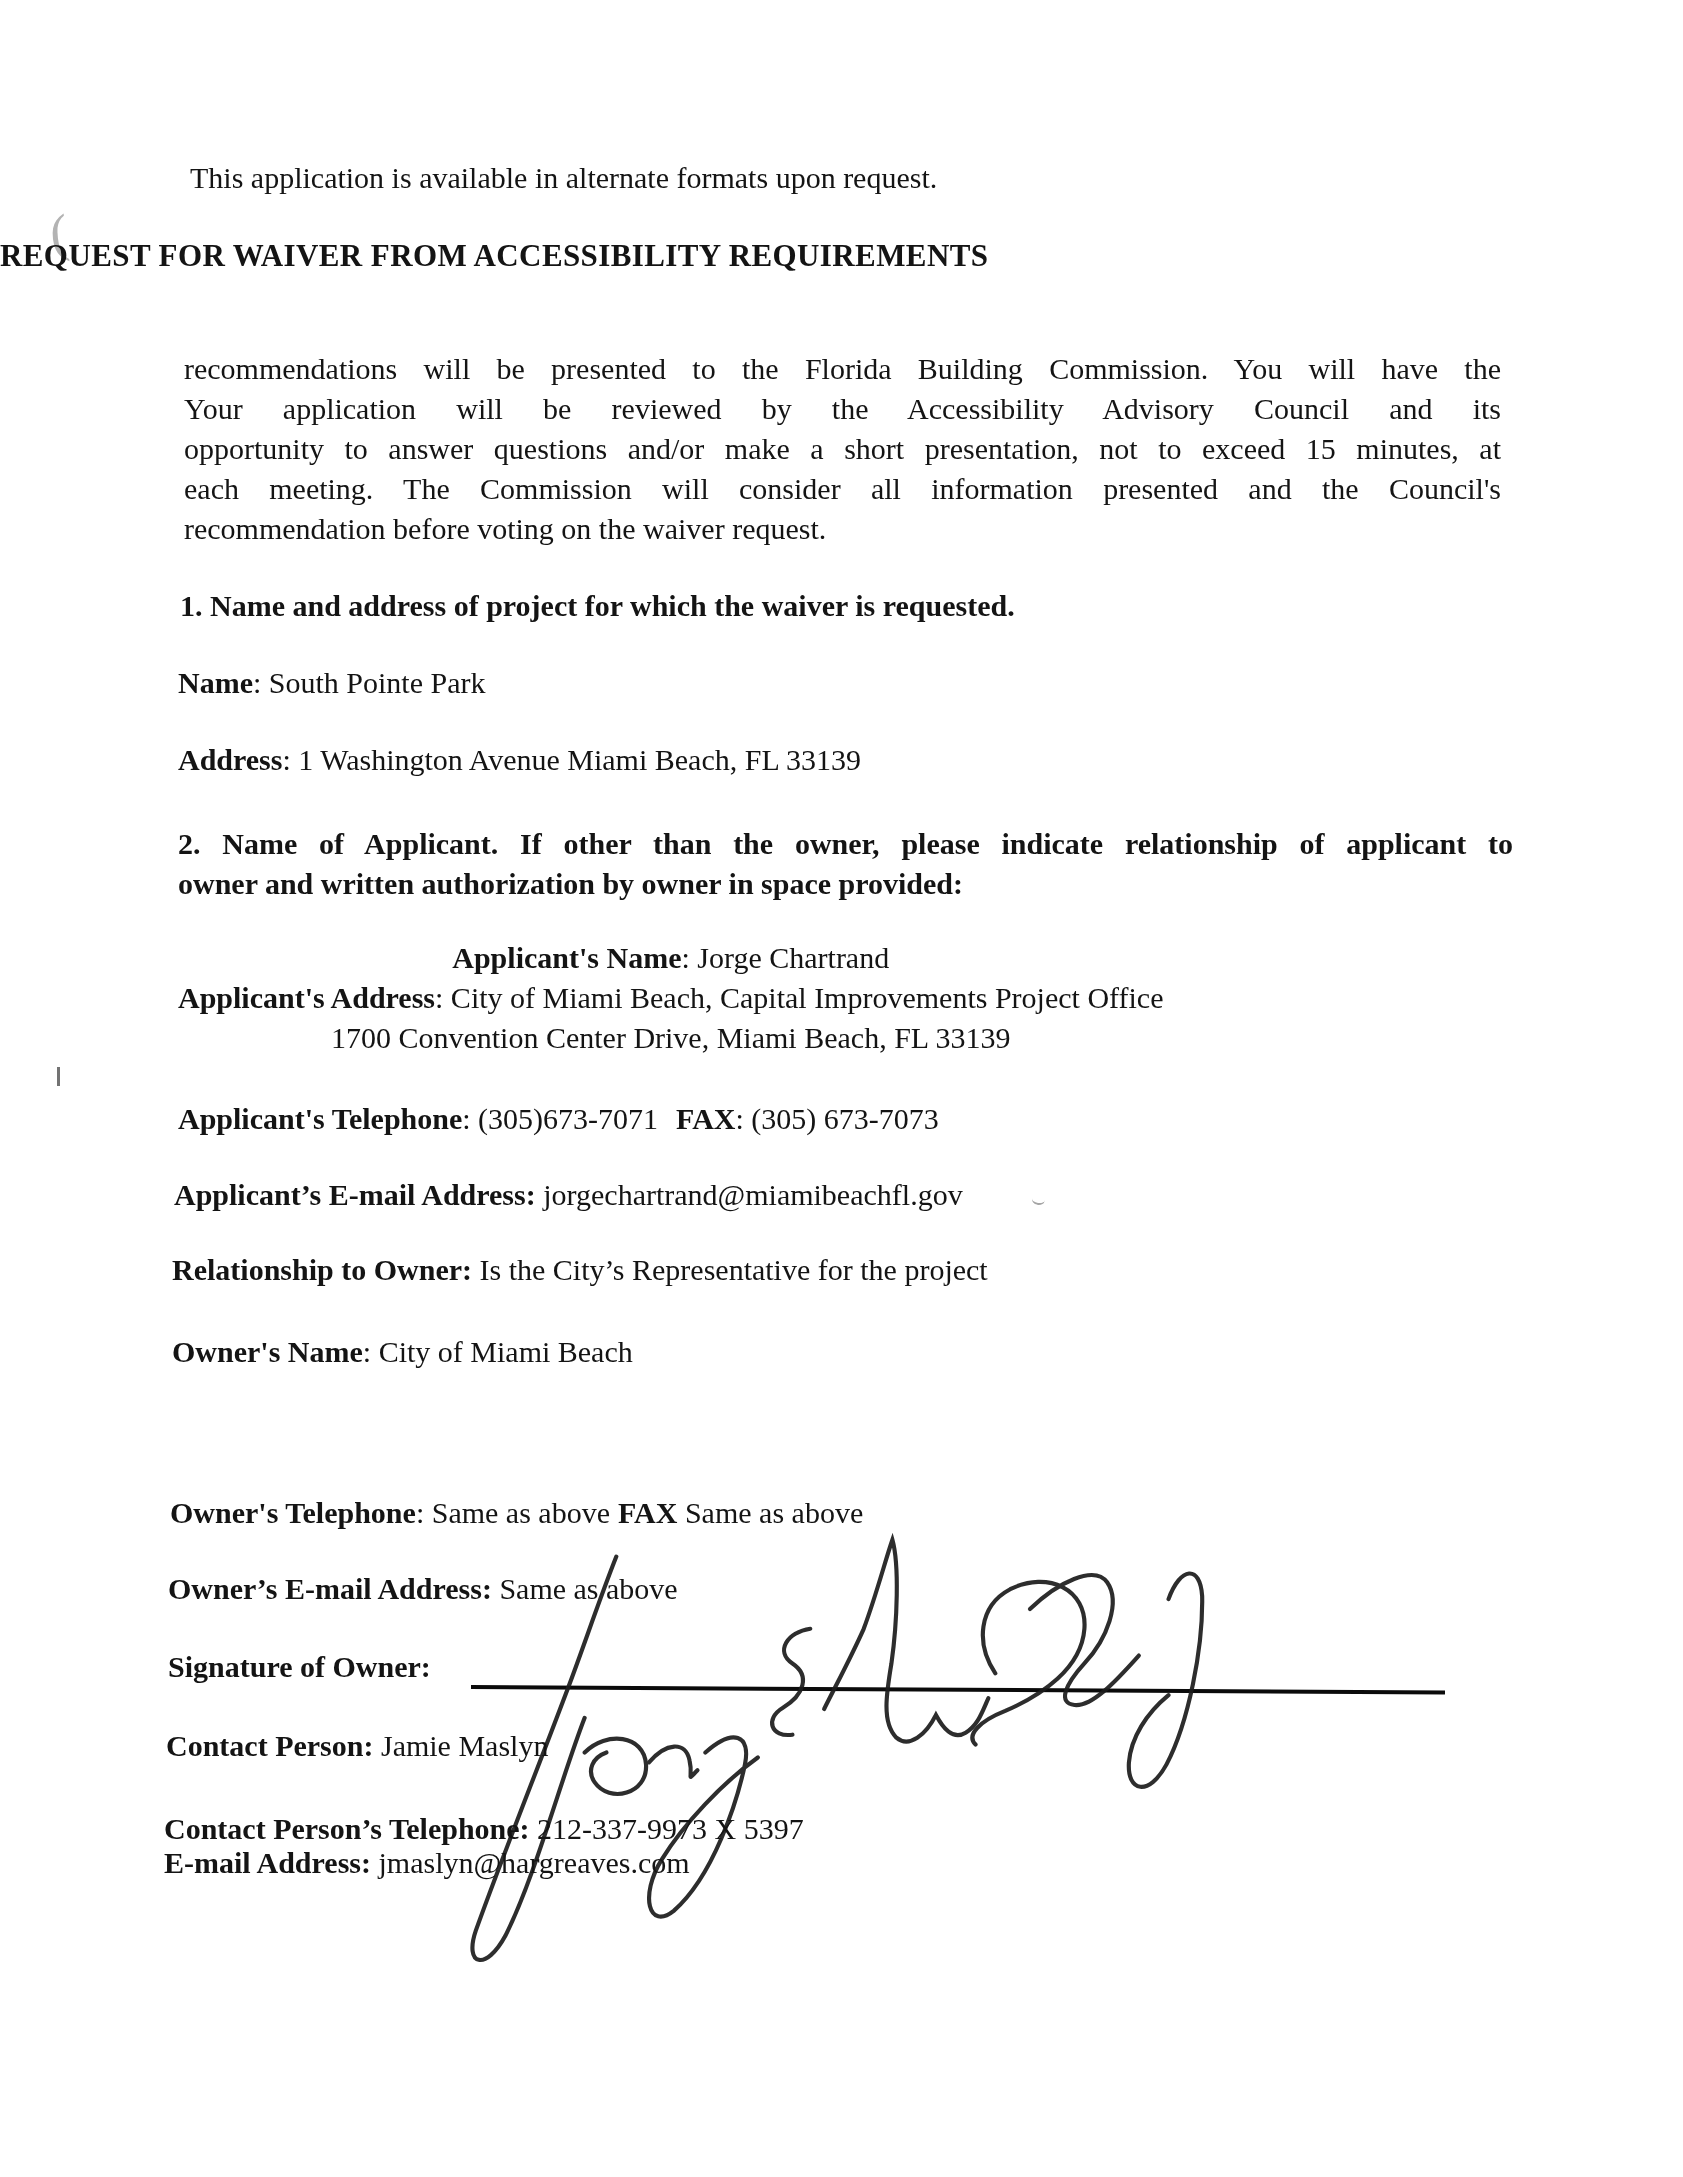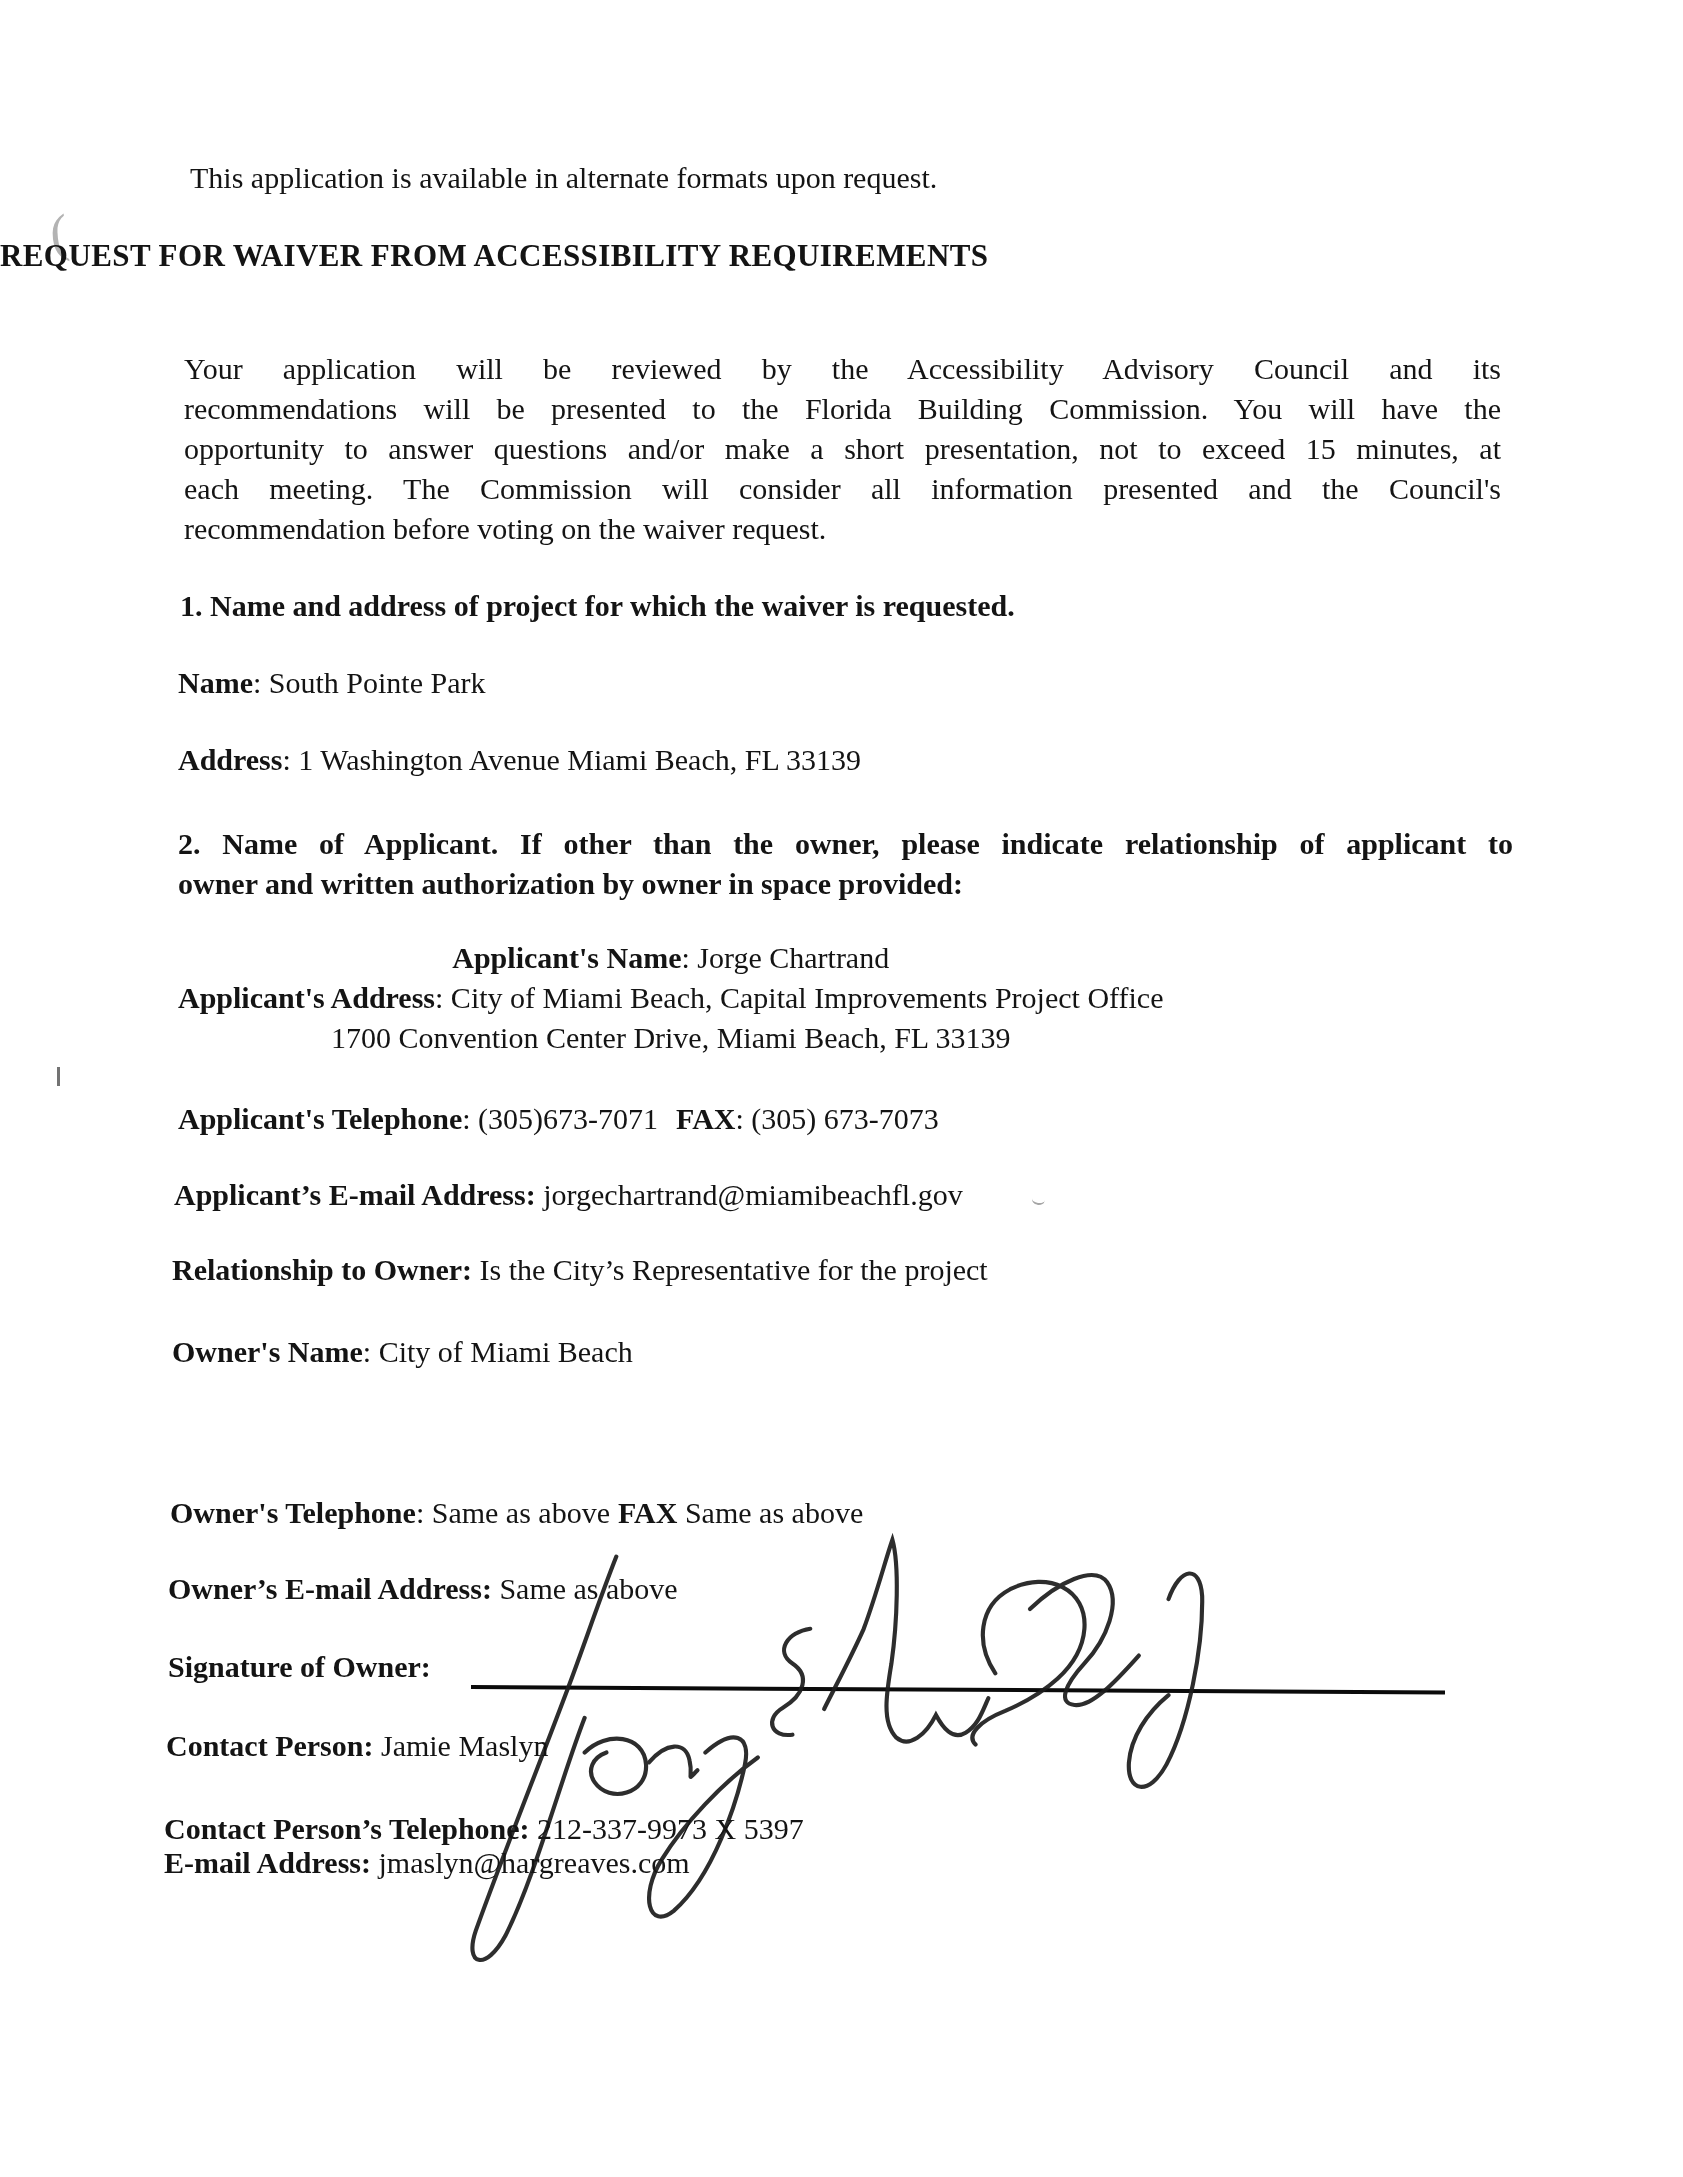--- a/index.html
+++ b/index.html
@@ -50,22 +50,22 @@
   <div class="artifact-tick"></div>
   <div class="artifact-mark"></div>
 
   <div class="ln" style="top:158px;left:190px;">This application is available in alternate formats upon request.</div>
 
   <div class="title-wrap">
     <div>REQUEST FOR WAIVER FROM ACCESSIBILITY REQUIREMENTS</div>
   </div>
 
   <div class="blk" style="top:349px;left:184px;width:1317px;">
+    <div class="jfull">recommendations will be presented to the Florida Building Commission. You will have the</div>
     <div class="jfull">Your application will be reviewed by the Accessibility Advisory Council and its</div>
-    <div class="jfull">recommendations will be presented to the Florida Building Commission. You will have the</div>
     <div class="jfull">opportunity to answer questions and/or make a short presentation, not to exceed 15 minutes, at</div>
     <div class="jfull">each meeting. The Commission will consider all information presented and the Council's</div>
     <div>recommendation before voting on the waiver request.</div>
   </div>
 
   <div class="ln b" style="top:586px;left:180px;">1. Name and address of project for which the waiver is requested.</div>
 
   <div class="ln" style="top:663px;left:178px;">
     <span class="b">Name</span><span>: South Pointe Park</span>
   </div>

